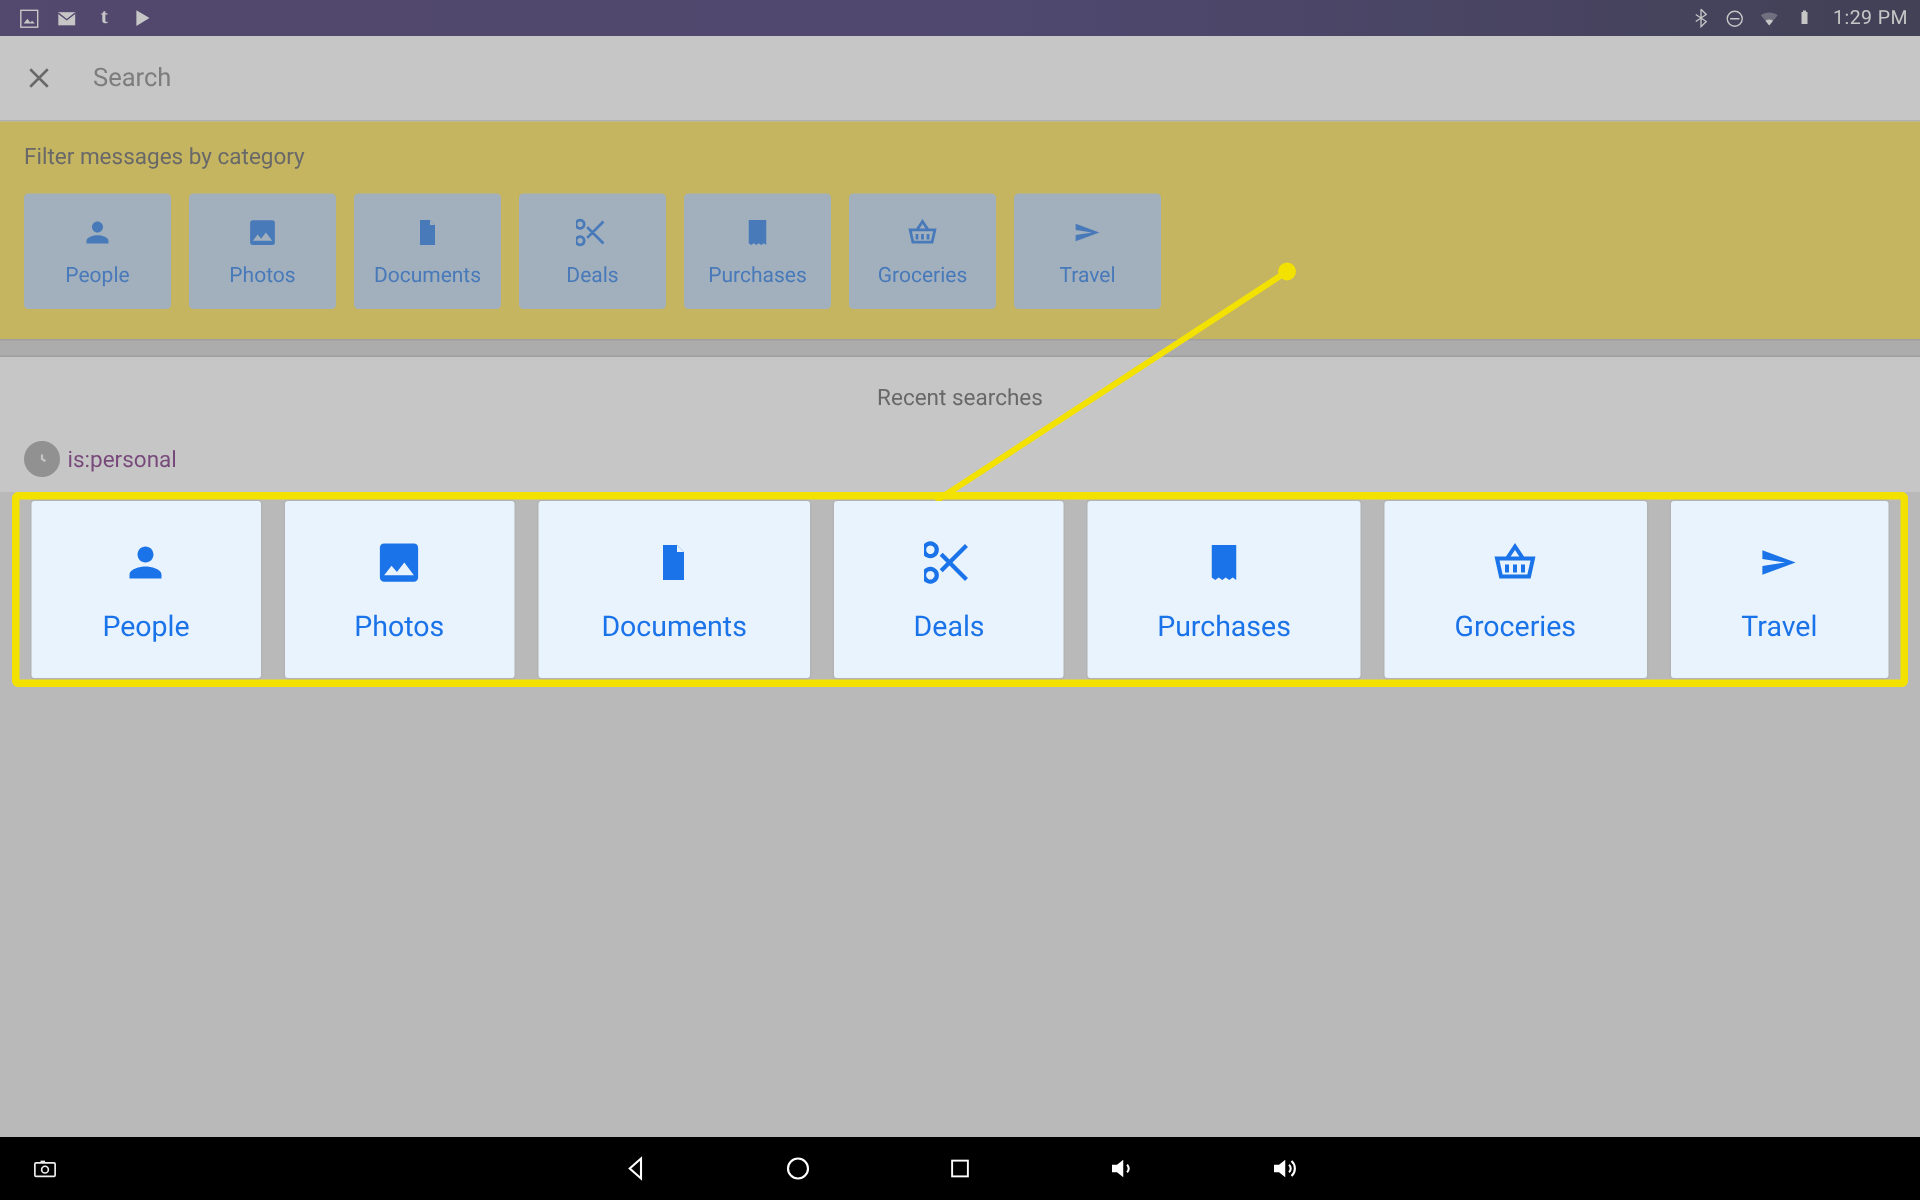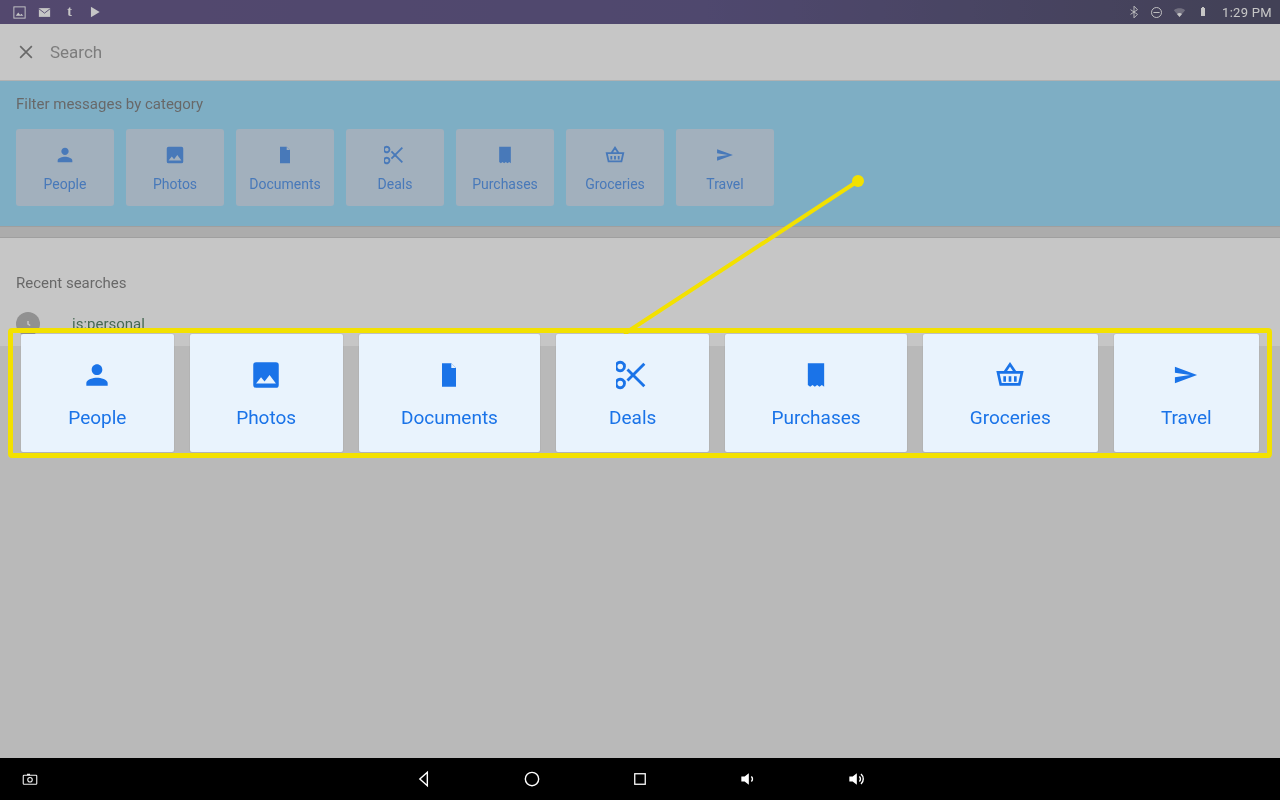--- a/index.html
+++ b/index.html
@@ -13,36 +13,36 @@
   .status-bar { position: relative; z-index: 1; height: 24px; background: linear-gradient(90deg,#2e1a60 0%, #271a60 55%, #0f0d33 100%); display:flex; align-items:center; color:#fff; padding: 0 8px; }
   .status-left { display:flex; gap:10px; align-items:center; margin-left:4px;}
   .status-right { margin-left:auto; display:flex; gap:8px; align-items:center;justify-content:space-between; }
   .sicon { width:15px; height:15px; display:inline-flex; align-items:center; justify-content:center; }
   .clock { font-size:13px; margin-left:4px; letter-spacing:0.3px; }
 
   
   .app { position: relative; z-index: 1; background:#ffffff; }
   .search-row { height:57px; display:flex; align-items:center; padding:0 12px; border-bottom:1px solid #d9d9d9;}
   .x-btn { width:28px; height:28px; display:flex; align-items:center; justify-content:center; color:#555; }
-  .search-label { margin-left:10px; font-size:17px; color:#7a7a7a; }
-
-  
-  .body-bg { background:#7dd3fc;}
+  .search-label { margin-left:22px; font-size:17px; color:#7a7a7a; }
+
+  
+  .body-bg { background:#fde047;}
   .section { padding:14px 16px 20px 16px;}
   .sec-title { font-size:15px; color:#555; margin-bottom:16px;}
   .chips { display:flex; gap:12px;}
   .chip { width:98px; height:77px; background:#bed7ef; border-radius:3px; display:flex; flex-direction:column; align-items:center; justify-content:center; gap:10px; color:#1a73e8; }
   .chip .ic { width:22px; height:22px; display:flex; align-items:center; justify-content:center;}
   .chip .lab { font-size:14px; color:#1a73e8;}
 
   .divider { height:12px; background:#cfcfcf; border-top:1px solid #b8b8b8; border-bottom:1px solid #b8b8b8;}
 
-  .recent { padding:36px 16px 10px; background:#fff;}
+  .recent { padding:18px 16px 10px; background:#fff;text-align:center;}
   .recent-title { font-size:15px; color:#555; margin-bottom:20px;}
-  .recent-row { display:flex; align-items:center; gap:32px; font-size:15px; color:#14532d;}
+  .recent-row { display:flex; align-items:center; gap:5px; font-size:15px; color:#701a75;}
   .clk-ic { width:24px; height:24px; border-radius:50%; background:#9e9e9e; display:flex; align-items:center; justify-content:center;}
 
   
   .navbar { position:absolute; left:0; right:0; bottom:0; height:42px; background:#000; display:flex; align-items:center; z-index:60;}
   .nav-left { width:60px; display:flex; align-items:center; justify-content:center; color:#eee;}
   .nav-center { flex:1; display:flex; align-items:center; justify-content:center; gap:86px; color:#fff;}
   .nic { width:22px; height:22px; display:flex; align-items:center; justify-content:center;}
 
   
   .overlay { position:absolute; inset:0; z-index:100; pointer-events:none;}

